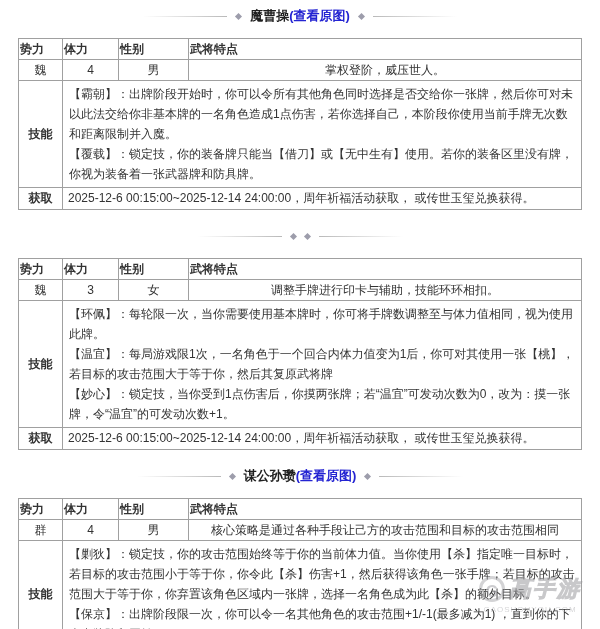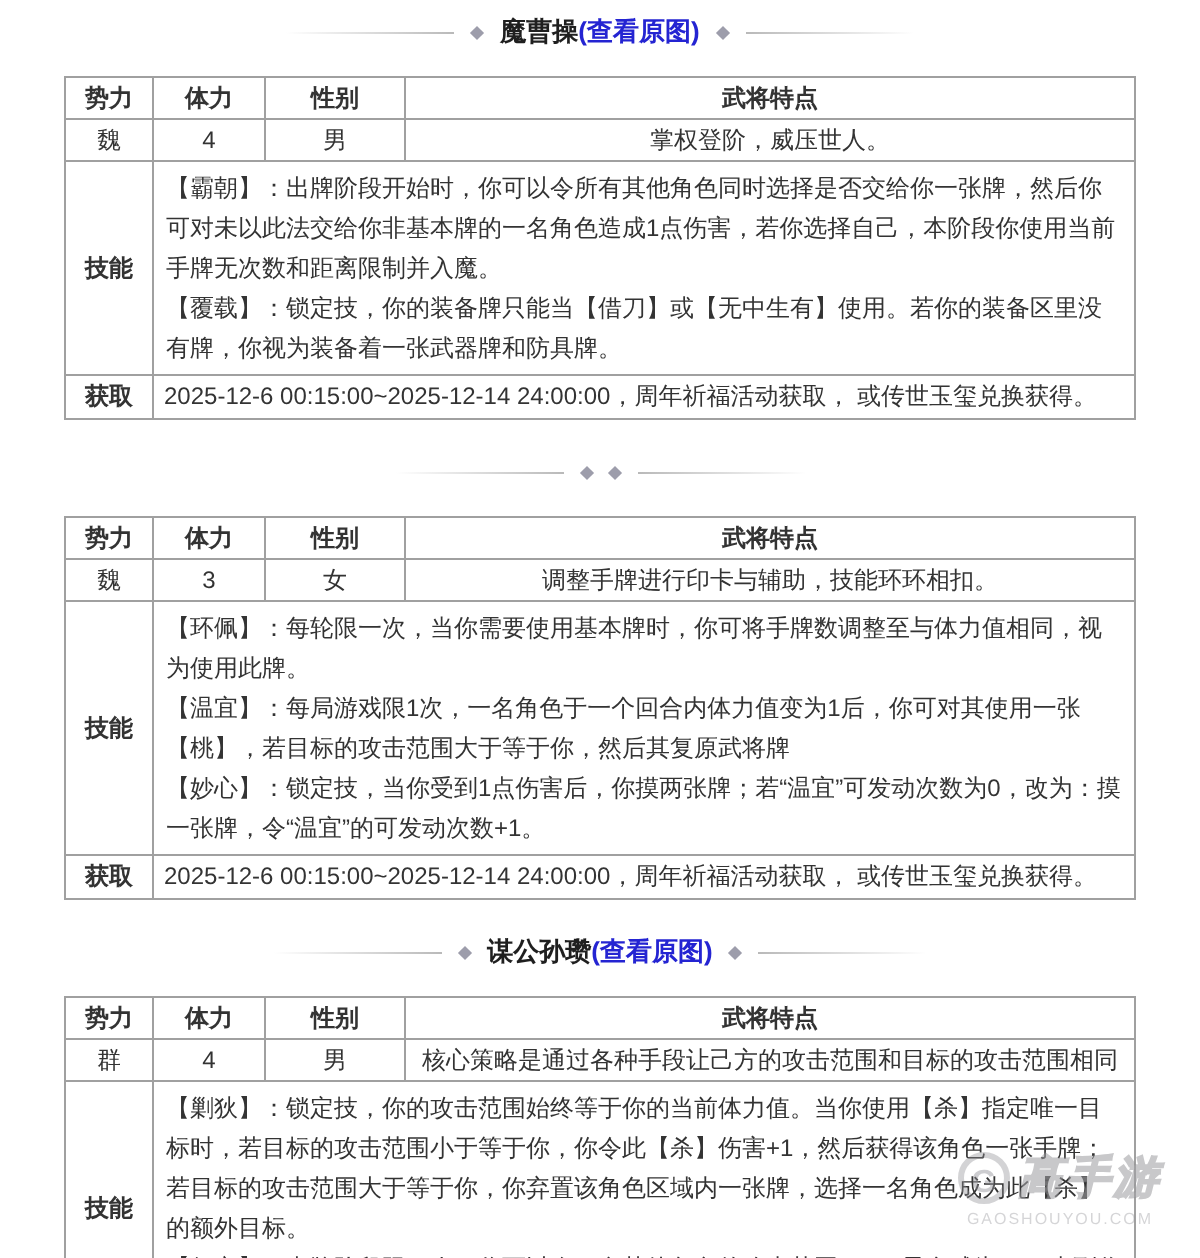--- a/index.html
+++ b/index.html
@@ -4,21 +4,21 @@
 <style>
   html, body { margin: 0; padding: 0; background: #ffffff; }
   .page {
     position: relative;
     width: 600px;
     height: 629px;
     overflow: hidden;
     font-family: "Liberation Sans", "DejaVu Sans", sans-serif;
     color: #333;
     box-sizing: border-box;
-    padding: 0 32px;
+    padding: 0 18px;
   }
   
   .sec-title {
     display: flex;
     align-items: center;
     justify-content: center;
     gap: 9px;
     height: 18px;
     margin-bottom: 13px;
   }
@@ -54,21 +54,20 @@
     font-size: 12px;
     color: #333;
   }
   table.g-table td {
     border: 1px solid #a0a0a0;
     vertical-align: middle;
     box-sizing: border-box;
   }
   tr.hdr td {
     font-weight: bold;
-    text-align: center;
     height: 21px;
   }
   tr.info td {
     text-align: center;
     height: 21px;
   }
   td.label-cell {
     font-weight: bold;
     text-align: center;
   }

